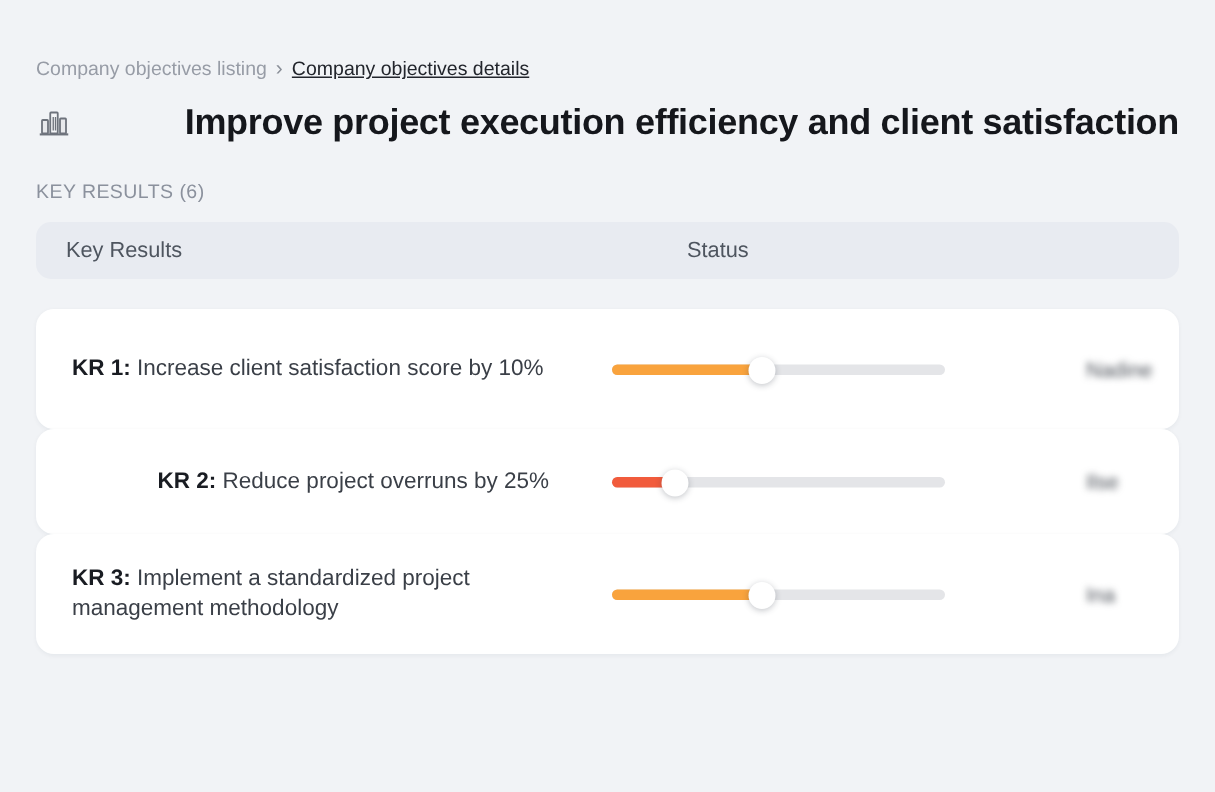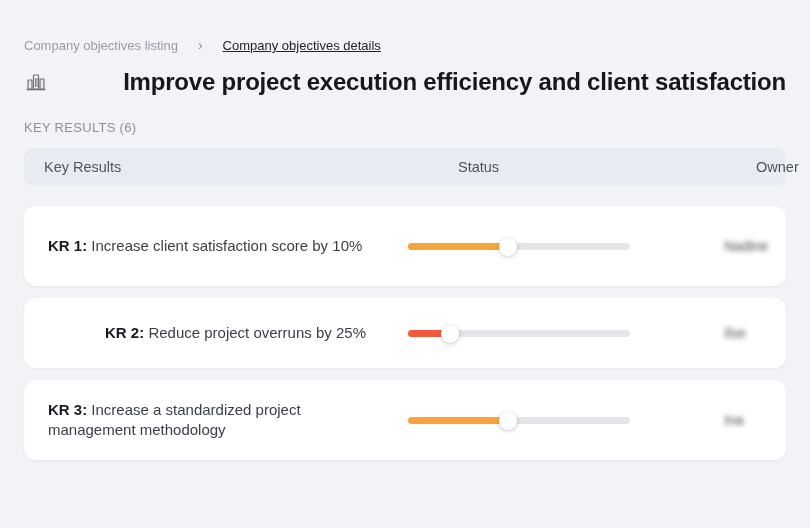--- a/index.html
+++ b/index.html
@@ -5,42 +5,42 @@
   * { margin:0; padding:0; box-sizing:border-box; }
   html,body { width:810px; height:528px; overflow:hidden; }
   body {
     background:#F1F3F6;
     font-family:"Liberation Sans", sans-serif;
     color:#23262D;
   }
   .page { padding:38px 24px 0; }
 
   
-  .breadcrumb { display:flex; align-items:center; gap:20px; font-size:13px; }
+  .breadcrumb { display:flex; align-items:center; gap:6px; font-size:13px; }
   .crumb-prev { color:#979CA6; cursor:pointer; }
   .crumb-sep  { color:#8A8F98; font-size:14px; line-height:1; transform:translateY(-1px); }
   .crumb-cur  { color:#22252C;text-decoration:underline; }
 
   
   .title-row { display:flex; align-items:center; gap:12px; margin-top:15px;justify-content:space-between; }
   .title-icon { width:24px; height:24px; flex:0 0 auto; display:flex; align-items:flex-end; }
   .page-title { font-size:24px; font-weight:700; color:#15171C; letter-spacing:-0.2px; }
 
   
   .section-label { margin-top:24px; font-size:13px; color:#8B919D; letter-spacing:.3px; }
 
   
   .table-header {
     margin-top:13px; height:38px; background:#E8EBF1; border-radius:10px;
     display:grid; grid-template-columns:374px 258px auto; align-items:center;
     padding-left:20px; font-size:14.5px; color:#4E555F;gap:40px;
   }
 
   
-  .rows { margin-top:20px; display:flex; flex-direction:column; gap:12px; }
+  .rows { margin-top:20px; display:flex; flex-direction:column; }
   .kr-row {
     background:#FFFFFF; border-radius:12px;
     box-shadow:0 1px 3px rgba(20,30,50,.05);
     display:grid; grid-template-columns:360px 260px auto; align-items:center;
     padding-left:24px; cursor:pointer;
   }
   .kr-row.h80 { height:80px; }
   .kr-row.h70 { height:70px;text-align:right; }
   .kr-text { font-size:15px; line-height:20px; color:#3A3F47; max-width:318px; }
   .kr-text b { color:#191C22; font-weight:700; }
@@ -94,21 +94,20 @@
       </svg>
     </span>
     <h1 class="page-title">Improve project execution efficiency and client satisfaction</h1>
   </div>
 
   <div class="section-label">KEY RESULTS (6)</div>
 
   <div class="table-header">
     <span>Key Results</span>
     <span>Status</span>
-    <span>Owner</span>
   </div>
 
   <div class="rows">
 
     <div class="kr-row h80">
       <div class="kr-text">
         <b>KR 1:</b>
         <span>Increase client satisfaction score by 10%</span>
       </div>
       <div class="slider">
@@ -132,21 +131,21 @@
       </div>
       <div class="owner">
         <span class="avatar"><span class="ph ph2"></span></span>
         <span class="owner-name">Ilse</span>
       </div>
     </div>
 
     <div class="kr-row h80">
       <div class="kr-text">
         <b>KR 3:</b>
-        <span>Increase a standardized project management methodology</span>
+        <span>Implement a standardized project management methodology</span>
       </div>
       <div class="slider">
         <div class="fill" style="width: 45%; background: rgb(249, 163, 61);"></div>
         <div class="handle" style="left: calc(45% - 9px);"></div>
       </div>
       <div class="owner">
         <span class="avatar"><span class="ph ph3"></span></span>
         <span class="owner-name">Ina</span>
       </div>
     </div>

